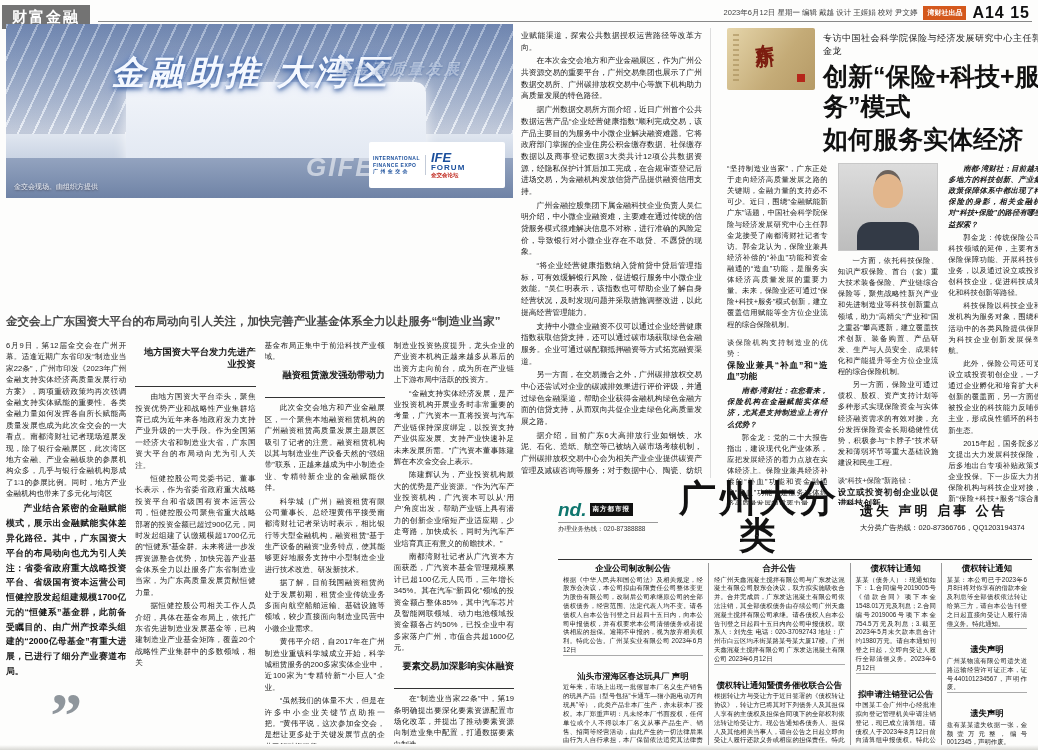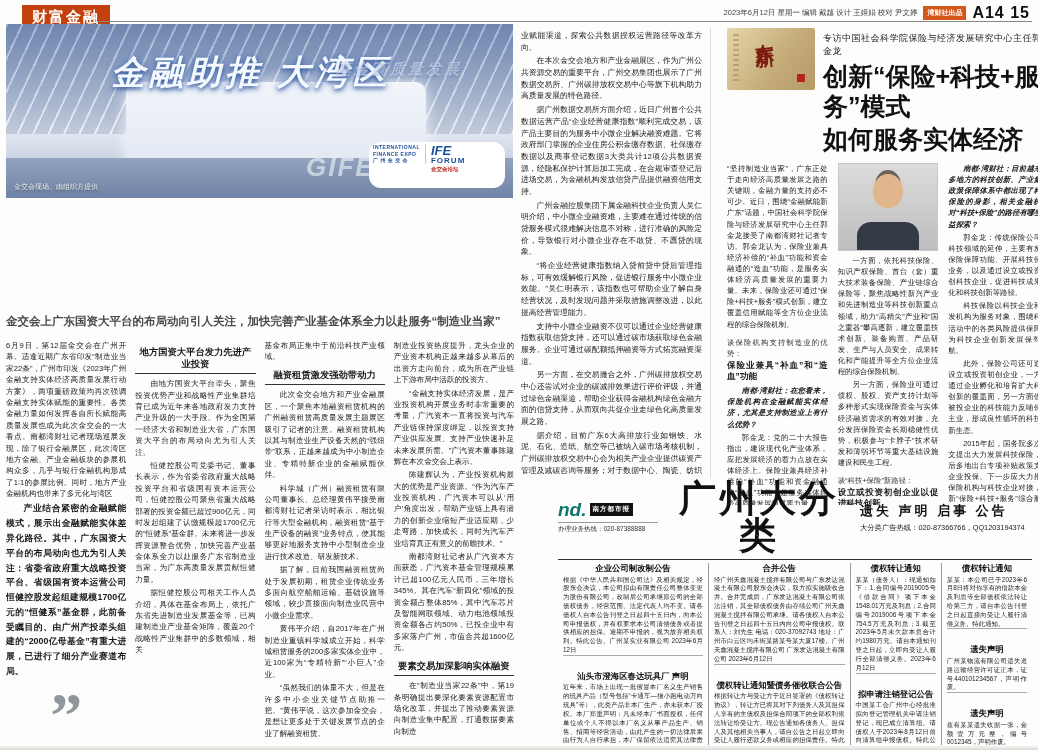--- a/index.html
+++ b/index.html
@@ -1,19 +1,19 @@
 <!DOCTYPE html>
 <html><head>
 <meta charset="utf-8">
 <style>
   html,body{margin:0;padding:0;background:#e8e8e5;}
   .page{position:relative;width:1038px;height:750px;background:#fdfdfc;overflow:hidden;
         font-family:"Liberation Sans","DejaVu Sans",sans-serif;color:#111;}
   
-  .sec-badge{position:absolute;left:22px;top:5px;width:88px;height:24px;background:#c2410c;color:#fff;
+  .sec-badge{position:absolute;left:2px;top:5px;width:88px;height:24px;background:#737373;color:#fff;
              font-weight:bold;font-size:15px;line-height:24px;text-align:center;letter-spacing:2px;}
   .hdr-meta{position:absolute;right:8px;top:4px;display:flex;align-items:center;gap:6px;}
   .date-meta{font-size:7.5px;color:#444;}
   .issue-badge{background:#d4581c;color:#fff;font-size:7px;padding:2px 4px;font-weight:bold;}
   .page-no{font-size:16px;font-weight:900;letter-spacing:1px;}
   .hdr-rule{position:absolute;left:98px;right:6px;top:21px;border-top:1px solid #888;}
   
   .photo{position:absolute;left:6px;top:24px;width:507px;height:174px;overflow:hidden;
          background:linear-gradient(180deg,#7e95bd 0%,#9db0cf 22%,#c3cfe2 45%,#e2e8f1 62%,#c9d3e3 78%,#93a3bf 100%);}
   .truss{position:absolute;left:0;top:0;right:0;height:110px;
@@ -23,37 +23,37 @@
          border-radius:10px 10px 0 0;box-shadow:0 0 14px rgba(255,255,255,.8);}
   .booth{position:absolute;background:linear-gradient(#ffffff,#dde4ef);border-radius:3px;box-shadow:0 1px 2px rgba(60,80,120,.4);}
   .floor{position:absolute;left:0;bottom:0;right:0;height:40px;background:linear-gradient(#93a3bf,#6f83a6);}
   .ph-title{position:absolute;left:105px;top:26px;font-size:34px;font-weight:900;font-style:italic;color:#f4f8ff;
             letter-spacing:4px;text-shadow:0 2px 4px #3a5e9e,0 0 10px #5a7fc0;}
   .ph-sub{position:absolute;left:330px;top:36px;font-size:15px;font-weight:900;font-style:italic;color:rgba(244,248,255,.45);
           letter-spacing:3px;text-shadow:0 1px 3px rgba(58,94,158,.5);}
   .watermark{position:absolute;left:300px;top:128px;font-size:26px;font-weight:900;color:rgba(255,255,255,.55);
              letter-spacing:2px;font-style:italic;}
   .ph-caption{position:absolute;left:8px;bottom:6px;font-size:7px;color:#f0f4fa;text-shadow:0 1px 2px #445;}
-  .ife{position:absolute;right:8px;bottom:10px;width:128px;height:42px;background:#fff;display:flex;align-items:flex-start;
-       padding:2px 4px;gap:5px;border-radius:12px;}
+  .ife{position:absolute;right:8px;bottom:10px;width:128px;height:42px;background:#fff;display:flex;align-items:center;
+       padding:2px 4px;gap:5px;border-radius:2px;}
   .ife-left{border-right:1px solid #c3cbd8;padding-right:5px;}
   .ife-left div{font-size:5px;color:#1b4f9c;font-weight:bold;line-height:1.3;letter-spacing:.5px;}
   .ife-brand{font-size:13px;font-weight:900;font-style:italic;color:#1b4f9c;line-height:1;}
   .ife-forum{font-size:8px;font-weight:900;color:#1b4f9c;letter-spacing:1px;line-height:1.1;}
   .ife-cn{font-size:5.5px;color:#c02a20;font-weight:bold;}
   
   .headline{position:absolute;left:6px;top:271px;width:508px;font-size:30px;font-weight:900;letter-spacing:0px;
             line-height:1.1;white-space:nowrap;}
   .subhead{position:absolute;left:6px;top:314px;width:508px;font-size:11.5px;font-weight:600;color:#4a4a4a;}
   .body-cols{position:absolute;left:6px;top:340px;width:508px;height:404px;display:flex;gap:9px;}
   .bcol{flex:1;overflow:hidden;}
   .blk{font-size:7.6px;line-height:1.5;text-align:justify;text-indent:2em;margin-bottom:2px;color:#1a1a1a;}
   .blk.t-cont{text-indent:0;}
-  .blk.t-h{font-size:9.3px;font-weight:800;text-indent:0;text-align:center;border-bottom:1px solid #333;
-           padding:2px 0 3px;margin:5px 0 4px;line-height:1.25;}
+  .blk.t-h{font-size:9.3px;font-weight:800;text-indent:0;text-align:right;border-bottom:1px solid #333;
+           padding:2px 0 16px;margin:5px 0 4px;line-height:1.25;}
   .blk.t-q{font-size:8.8px;font-weight:700;line-height:1.68;}
   .blk.t-qmark{font-family:"Liberation Serif","DejaVu Serif",serif;font-size:64px;font-weight:bold;color:#8f969c;
                line-height:.9;text-indent:0;text-align:center;margin-top:8px;}
   
   .mid-col{position:absolute;left:521px;top:30px;width:181px;height:444px;overflow:hidden;}
   .mid-col .blk{font-size:7.8px;}
   
   .interview{position:absolute;left:710px;top:28px;width:322px;height:450px;border-left:1px solid #ddd;padding-left:16px;box-sizing:content-box;}
   .iv-head{display:flex;gap:8px;align-items:flex-start;}
   .gold-logo{width:88px;height:62px;flex:none;background:linear-gradient(125deg,#e6d6ab,#c4ab77 60%,#b59a66);

